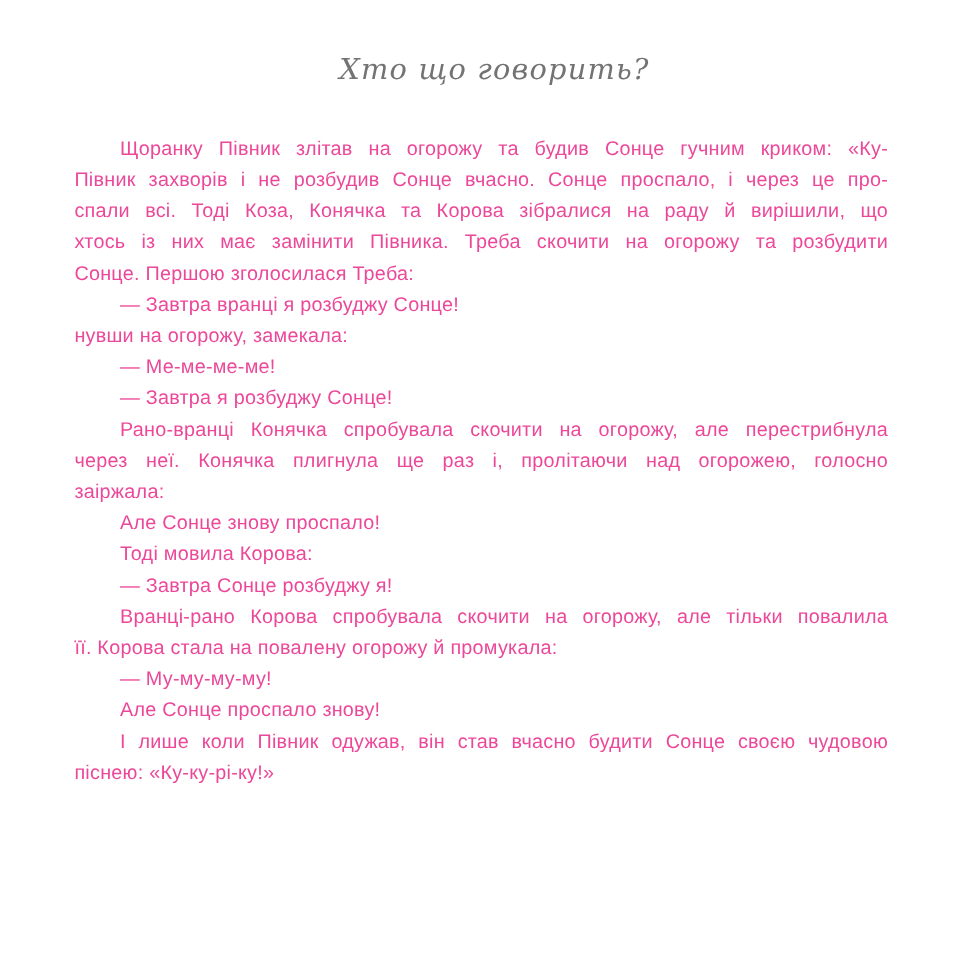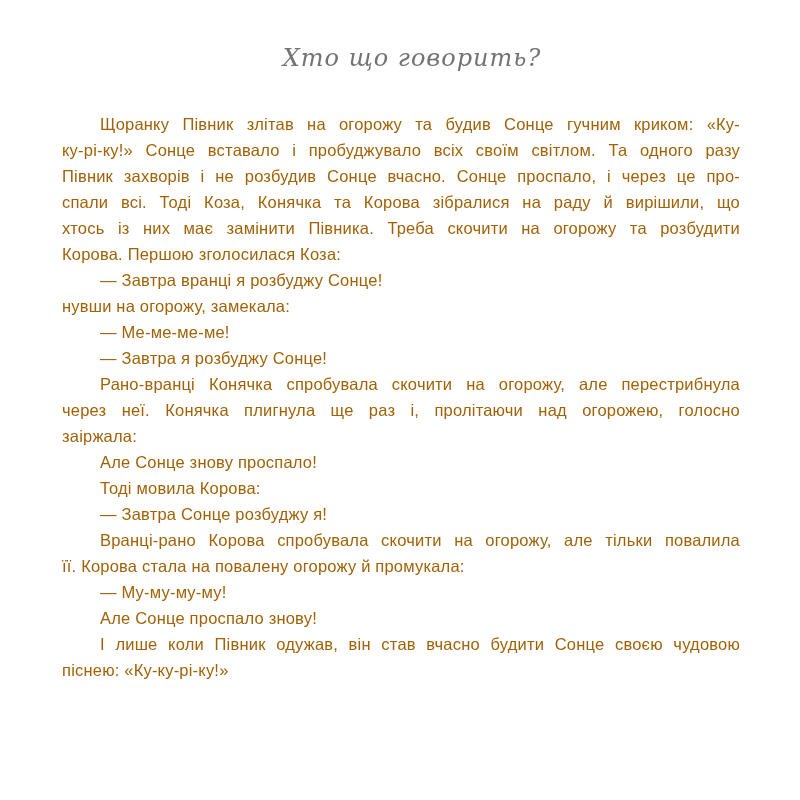--- a/index.html
+++ b/index.html
@@ -28,21 +28,21 @@
     color: #737373;
     margin-left: 12px;
   }
   .story-text {
     position: absolute;
     top: 111px;
     left: 62px;
     width: 678px;
     font-size: 16.5px;
     line-height: 26px;
-    color: #a16207;
+    color: #ec4899;
     letter-spacing: 0.2px;
   }
   .para {
     margin: 0;
   }
   .line {
     white-space: normal;
   }
   .line.first {
     text-indent: 38px;
@@ -59,25 +59,24 @@
   }
 </style>
 </head>
 <body>
 
 <div class="page">
   <div class="story-title">Хто що говорить?</div>
   <div class="story-text">
       <div class="para">
         <div class="line first fill">Щоранку Півник злітав на огорожу та будив Сонце гучним криком: «Ку-</div>
-        <div class="line fill">ку-рі-ку!» Сонце вставало і пробуджувало всіх своїм світлом. Та одного разу</div>
         <div class="line fill">Півник захворів і не розбудив Сонце вчасно. Сонце проспало, і через це про-</div>
         <div class="line fill">спали всі. Тоді Коза, Конячка та Корова зібралися на раду й вирішили, що</div>
         <div class="line fill">хтось із них має замінити Півника. Треба скочити на огорожу та розбудити</div>
-        <div class="line end">Корова. Першою зголосилася Коза:</div>
+        <div class="line end">Сонце. Першою зголосилася Треба:</div>
       </div>
       <div class="para">
         <div class="line first end">— Завтра вранці я розбуджу Сонце!</div>
       </div>
       <div class="para">
         <div class="line end">нувши на огорожу, замекала:</div>
       </div>
       <div class="para">
         <div class="line first end">— Ме-ме-ме-ме!</div>
       </div>

